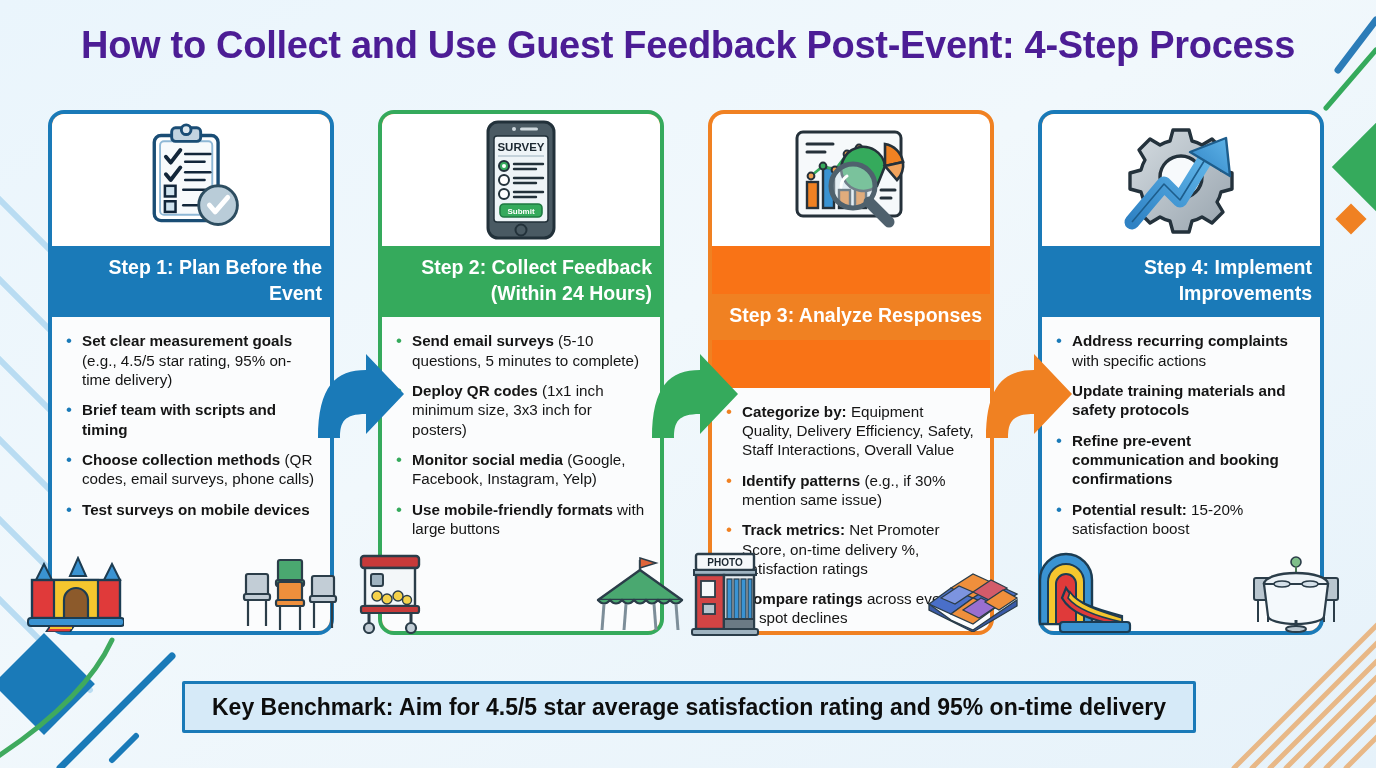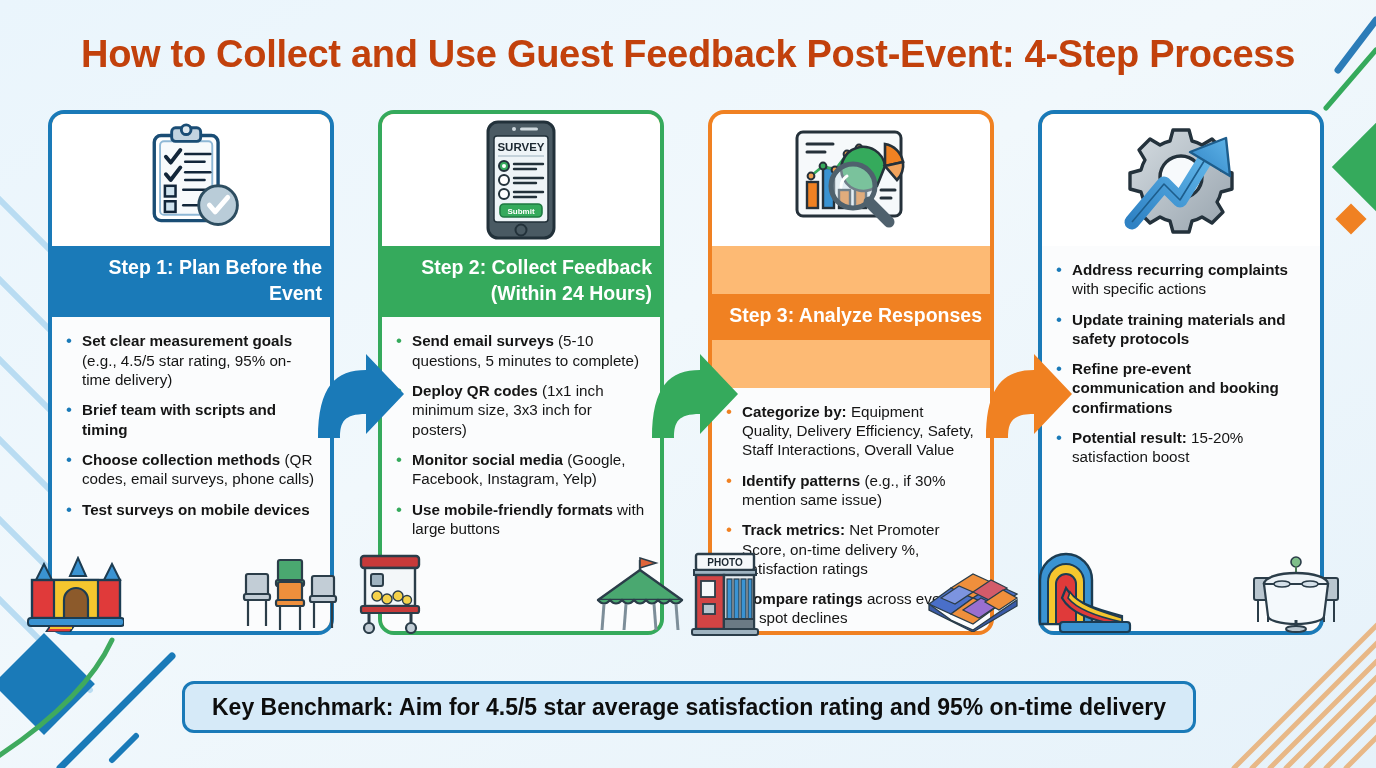--- a/index.html
+++ b/index.html
@@ -17,37 +17,36 @@
   .bg-layer { position: absolute; inset: 0; overflow: hidden; pointer-events: none; }
   .bg-svg { position: absolute; inset: 0; width: 1376px; height: 768px; }
 
   
   .title {
     position: absolute;
     left: 0; right: 0; top: 24px;
     text-align: center;
     font-size: 38px;
     font-weight: bold;
-    color: #c2410c;
+    color: #4c1d95;
     letter-spacing: -0.3px;
-    margin-top: 9px;
   }
 
   
   .cards {
     position: absolute;
     left: 48px; top: 110px;
     width: 1290px; height: 525px;
     display: flex;
     gap: 44px;
   }
   .card {
     position: relative;
     width: 286px;
-    background: #fdba74;
+    background: #f97316;
     border-radius: 16px;
     border: 4px solid #1a7ab8;
     display: flex;
     flex-direction: column;
     overflow: hidden;
   }
   .card.green  { border-color: #35aa5c; }
   .card.orange { border-color: #f08122; gap: 48px; }
 
   .icon-area {
@@ -111,21 +110,21 @@
   
   .deco-icon { position: absolute; z-index: 7; }
 
   
   .benchmark {
     position: absolute;
     left: 182px; top: 681px;
     width: 1014px; height: 52px;
     background: #d6eaf8;
     border: 3px solid #1a7ab8;
-    border-radius: 12px;
+    border-radius: 2px;
     display: flex;
     align-items: center;
     justify-content: center;
     font-size: 23px;
     font-weight: bold;
     color: #0d0d0d;
   }
 </style>
 </head>
 <body>
@@ -301,20 +300,21 @@
               <stop offset="100%" stop-color="#5fb4e8"></stop>
           </linearGradient>
         </defs>
         <path d="M55 8 h16 l3 11 a34 34 0 0 1 10 4 l10 -6 l11 11 l-6 10 a34 34 0 0 1 4 10 l11 3 v16 l-11 3 a34 34 0 0 1 -4 10 l6 10 l-11 11 l-10 -6 a34 34 0 0 1 -10 4 l-3 11 h-16 l-3 -11 a34 34 0 0 1 -10 -4 l-10 6 l-11 -11 l6 -10 a34 34 0 0 1 -4 -10 l-11 -3 v-16 l11 -3 a34 34 0 0 1 4 -10 l-6 -10 l11 -11 l10 6 a34 34 0 0 1 10 -4 Z" fill="url(#gearG)" stroke="#24323c" stroke-width="3.4" stroke-linejoin="round"></path>
         <circle cx="63" cy="55" r="21" fill="#f7fafc" stroke="#24323c" stroke-width="3.4"></circle>
         <path d="M14 100 L46 62 L62 78 L88 36" fill="none" stroke="url(#arrG)" stroke-width="15" stroke-linejoin="round" stroke-linecap="round"></path>
         <path d="M14 100 L46 62 L62 78 L88 36" fill="none" stroke="#1d5d8c" stroke-width="1.6" stroke-linejoin="round" fill-opacity="0"></path>
         <polygon points="108,16 112,54 72,30" fill="url(#arrG)" stroke="#1d5d8c" stroke-width="2.4" stroke-linejoin="round"></polygon>
       </svg>
     </div>
+    <div class="card-header">Step 4: Implement Improvements</div>
     <div class="card-body">
       <ul class="bullets">
         <li><b>Address recurring complaints</b><span> with specific actions</span></li>
         <li><b>Update training materials and safety protocols</b><span></span></li>
         <li><b>Refine pre-event communication and booking confirmations</b><span></span></li>
         <li><b>Potential result:</b><span> 15-20% satisfaction boost</span></li>
       </ul>
     </div>
   </div>
 </div>

